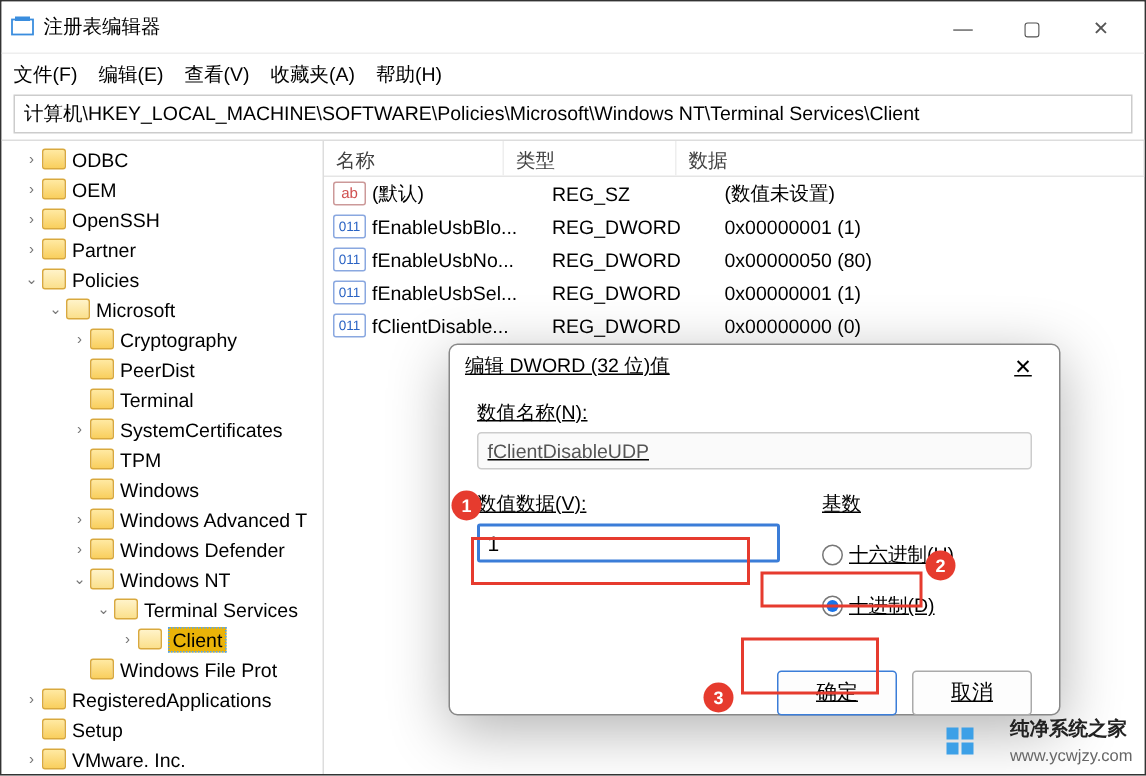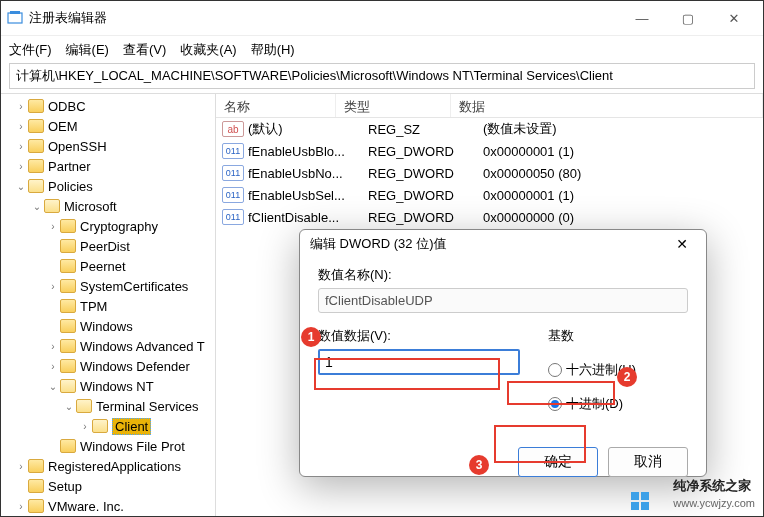--- a/index.html
+++ b/index.html
@@ -25,40 +25,40 @@
 .col { padding: 4px 8px; border-right: 1px solid #eee; }
 .col.name { width: 120px; }
 .col.type { width: 115px; }
 .col.data { flex: 1; }
 .list-row { display: flex; height: 22px; align-items: center; }
 .vicon { width: 22px; height: 16px; margin: 0 4px 0 6px; display: flex; align-items: center; justify-content: center; font-size: 10px; color: #d05050; border: 1px solid #c99; border-radius: 2px; }
 .vicon.bin { color: #2a63c4; border-color: #8aa8e0; font-size: 9px; }
 .list-row .name { width: 112px; padding-left: 0; white-space: nowrap; overflow: hidden; text-overflow: ellipsis; }
 .list-row .type { width: 115px; padding-left: 8px; }
 .list-row .data { flex: 1; padding-left: 8px; }
-.dialog { position: absolute; left: 298px; top: 228px; width: 408px; height: 248px; background: #fff; border: 1px solid #888; border-radius: 6px; box-shadow: 0 10px 40px rgba(0,0,0,0.3); display: flex; flex-direction: column; }
+.dialog { position: absolute; left: 298px; top: 228px; width: 408px; height: 248px; background: #fff; border: 1px solid #888; border-radius: 6px; box-shadow: 0 10px 40px rgba(0,0,0,0.3); display: flex; flex-direction: column; text-decoration: underline; }
 .dlg-title { height: 34px; display: flex; align-items: center; padding: 0 10px; }
 .dlg-title .t { flex: 1; font-size: 13px; }
 .dlg-close { width: 28px; height: 28px; display: flex; align-items: center; justify-content: center; font-size: 14px; }
 .dlg-body { padding: 4px 18px 10px 18px; flex: 1; position: relative; }
 .dlg-label { font-size: 13px; margin: 4px 0; }
 .dlg-name { border: 1px solid #ccc; border-radius: 3px; padding: 4px 6px; width: 100%; color: #555; background: #fafafa; font-size: 13px; }
 .row2 { display: flex; margin-top: 10px; gap: 28px; }
 .col-left { flex: 1; }
 .col-right { width: 140px; }
 .dlg-input { border: 2px solid #3b7dd8; border-radius: 2px; padding: 3px 5px; width: 100%; font-size: 14px; outline: none; }
 .radio-row { display: flex; align-items: center; gap: 4px; margin: 16px 0; font-size: 13px; }
 .radio { width: 14px; height: 14px; border: 1px solid #777; border-radius: 50%; display: inline-flex; align-items: center; justify-content: center; }
 .radio.checked::after { content: ""; width: 8px; height: 8px; background: #1a73e8; border-radius: 50%; }
 .dlg-btns { display: flex; justify-content: flex-end; gap: 10px; margin-top: 18px; }
 .dlg-btn { width: 80px; height: 30px; border: 1px solid #aaa; border-radius: 3px; background: #fdfdfd; display: flex; align-items: center; justify-content: center; font-size: 14px; }
 .dlg-btn.primary { border-color: #3b7dd8; }
 .redbox { position: absolute; border: 2px solid #e63b2e; pointer-events: none; }
 .reddot { position: absolute; width: 20px; height: 20px; border-radius: 50%; background: #e63b2e; color: #fff; font-size: 12px; font-weight: bold; display: flex; align-items: center; justify-content: center; pointer-events: none; }
-.watermark { position: absolute; right: 8px; bottom: 6px; display: flex; align-items: flex-end; gap: 24px; font-size: 13px; color: #222; pointer-events: none; }
+.watermark { position: absolute; right: 8px; bottom: 6px; display: flex; align-items: center; gap: 24px; font-size: 13px; color: #222; pointer-events: none; }
 .watermark .logo { width: 18px; height: 18px; display: grid; grid-template-columns: 1fr 1fr; grid-template-rows: 1fr 1fr; gap: 2px; transform: rotate(0deg);}
 .watermark .logo span { background: #3ca0e7; }
 .watermark .url { font-size: 11px; color: #666; }
 </style>
 </head>
 <body>
 
 <div class="window">
   <div class="titlebar">
     <span class="icon">
@@ -132,21 +132,21 @@
         <div class="tree-row">
           <span class="pad" style="width: 46px;"></span>
           <span class="toggle"></span>
           <span class="folder"></span>
           <span class="label">PeerDist</span>
         </div>
         <div class="tree-row">
           <span class="pad" style="width: 46px;"></span>
           <span class="toggle"></span>
           <span class="folder"></span>
-          <span class="label">Peernet</span>
+          <span class="label">Terminal</span>
         </div>
         <div class="tree-row">
           <span class="pad" style="width: 46px;"></span>
           <span class="toggle">›</span>
           <span class="folder"></span>
           <span class="label">SystemCertificates</span>
         </div>
         <div class="tree-row">
           <span class="pad" style="width: 46px;"></span>
           <span class="toggle"></span>

